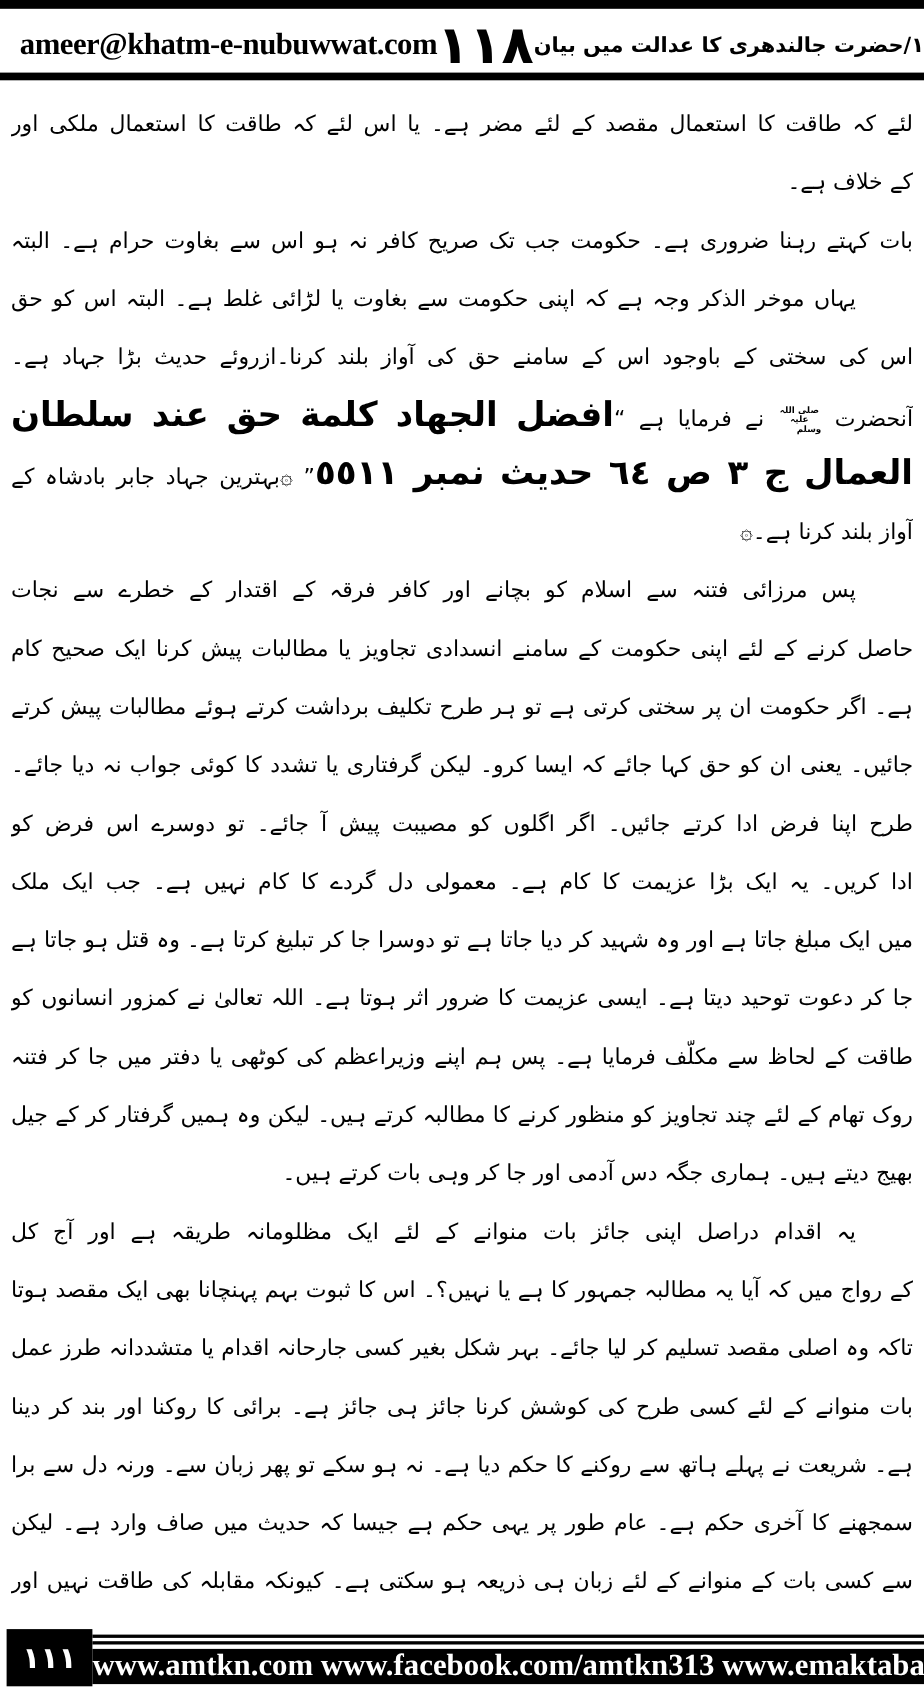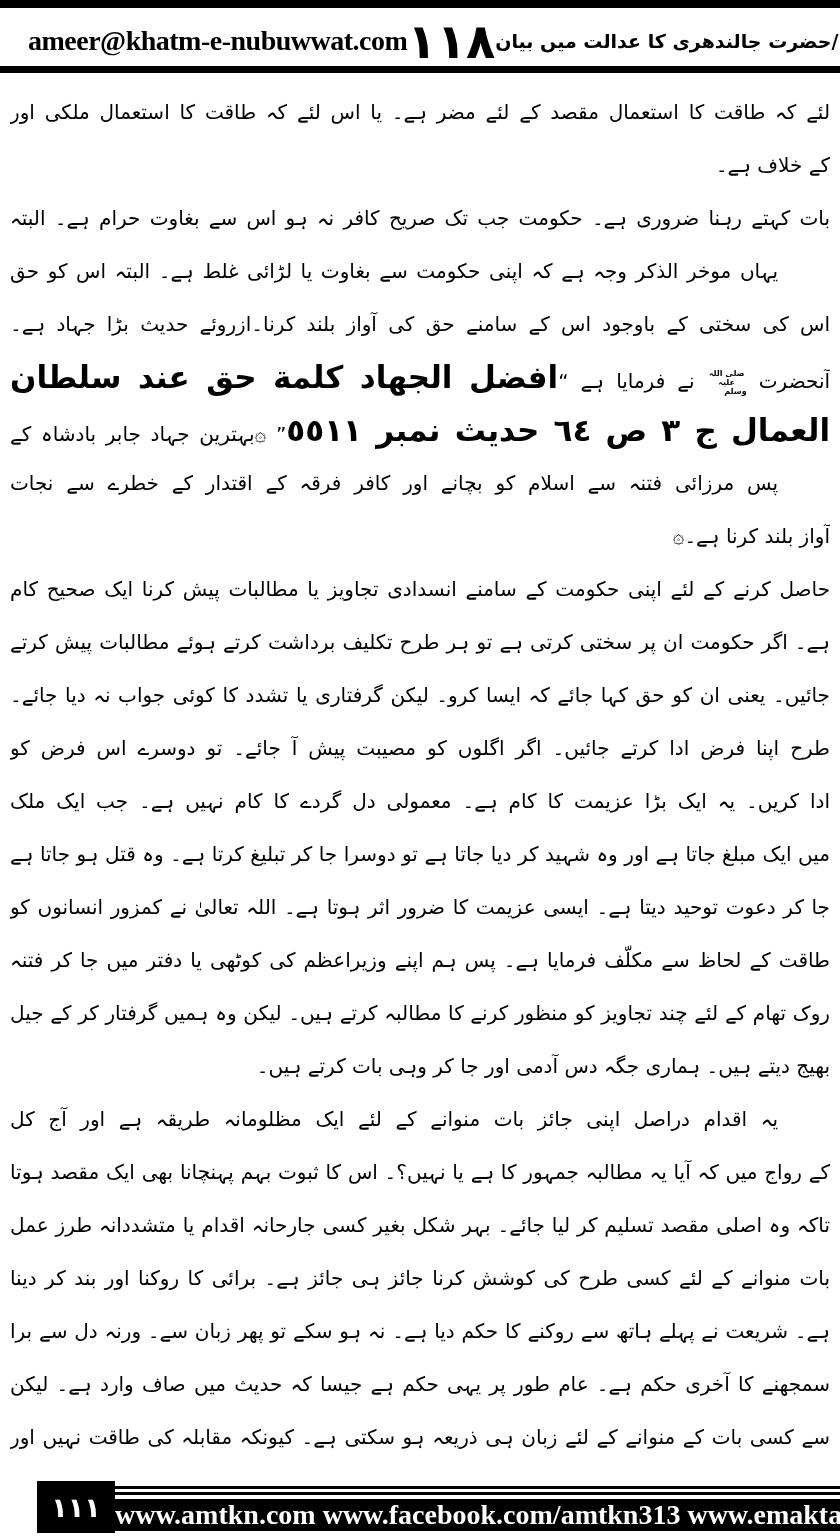--- a/index.html
+++ b/index.html
@@ -2,21 +2,21 @@
 <html lang="ur"><head>
 <meta charset="utf-8">
 <style>
   html,body{margin:0;padding:0;background:#e8e8e8;}
   .page{
     position:relative;width:840px;height:1540px;background:#ffffff;
     overflow:hidden;color:#000;font-family:"DejaVu Sans",sans-serif;
   }
   .top-bar{position:absolute;top:0;left:0;width:840px;height:8px;background:#000;}
   .header-row{
-    position:absolute;top:18px;left:28px;right:8px;height:46px;
+    position:absolute;top:18px;left:18px;right:8px;height:46px;
     display:flex;align-items:center;justify-content:flex-start;
   }
   .email{
     font-family:"Liberation Serif",serif;font-weight:bold;font-size:28px;
     letter-spacing:-0.5px;white-space:nowrap;
   }
   .page-num{
     font-size:48px;font-weight:bold;direction:rtl;line-height:1;
     font-family:"DejaVu Sans",sans-serif;
   }
@@ -33,21 +33,21 @@
     height:53px;line-height:53px;font-size:20px;
     text-align:justify;text-align-last:justify;overflow:hidden;
   }
   .line.ind{padding-right:52px;}
   .line.end{text-align-last:right;}
   .line .a{font-weight:bold;font-size:31px;}
   .line .saw{
     display:inline-block;width:40px;font-size:8px;line-height:9px;
     text-align:center;vertical-align:middle;white-space:normal;font-weight:bold;
   }
-  .footer{position:absolute;left:37px;right:4px;top:1481px;height:52px;display:flex;}
+  .footer{position:absolute;left:6px;right:4px;top:1481px;height:52px;display:flex;}
   .f-box{
     width:78px;height:52px;background:#000;color:#fff;flex:0 0 auto;
     display:flex;align-items:center;justify-content:center;
     font-size:27px;font-weight:bold;direction:rtl;
   }
   .f-right{flex:1;display:flex;flex-direction:column;padding-top:5px;}
   .f-thin{height:3px;background:#000;margin-bottom:3px;}
   .f-bar{
     height:32px;background:#000;color:#fff;margin-top:1px;
     display:flex;align-items:center;justify-content:center;
@@ -71,22 +71,22 @@
   <div class="header-rule"></div>
 
   <div class="body-text">
       <div class="line"><span class="u">لئے کہ طاقت کا استعمال مقصد کے لئے مضر ہے۔ یا اس لئے کہ طاقت کا استعمال ملکی اور سیاسی مفاد</span></div>
       <div class="line end"><span class="u">کے خلاف ہے۔</span></div>
       <div class="line"><span class="u">بات کہتے رہنا ضروری ہے۔ حکومت جب تک صریح کافر نہ ہو اس سے بغاوت حرام ہے۔ البتہ</span></div>
       <div class="line ind"><span class="u">یہاں موخر الذکر وجہ ہے کہ اپنی حکومت سے بغاوت یا لڑائی غلط ہے۔ البتہ اس کو حق</span></div>
       <div class="line"><span class="u">اس کی سختی کے باوجود اس کے سامنے حق کی آواز بلند کرنا۔ازروئے حدیث بڑا جہاد ہے۔</span></div>
       <div class="line"><span class="u">آنحضرت </span><span class="saw">صلی اللہ علیہ وسلم</span><span class="u"> نے فرمایا ہے “</span><span class="a">افضل الجهاد كلمة حق عند سلطان الجائر۔ كنز</span></div>
       <div class="line"><span class="a">العمال ج ٣ ص ٦٤ حدیث نمبر ٥٥١١</span><span class="u">” ۞بہترین جہاد جابر بادشاہ کے سامنے حق کی</span></div>
+      <div class="line end"><span class="u">آواز بلند کرنا ہے۔۞</span></div>
       <div class="line ind"><span class="u">پس مرزائی فتنہ سے اسلام کو بچانے اور کافر فرقہ کے اقتدار کے خطرے سے نجات</span></div>
-      <div class="line end"><span class="u">آواز بلند کرنا ہے۔۞</span></div>
       <div class="line"><span class="u">حاصل کرنے کے لئے اپنی حکومت کے سامنے انسدادی تجاویز یا مطالبات پیش کرنا ایک صحیح کام</span></div>
       <div class="line"><span class="u">ہے۔ اگر حکومت ان پر سختی کرتی ہے تو ہر طرح تکلیف برداشت کرتے ہوئے مطالبات پیش کرتے</span></div>
       <div class="line"><span class="u">جائیں۔ یعنی ان کو حق کہا جائے کہ ایسا کرو۔ لیکن گرفتاری یا تشدد کا کوئی جواب نہ دیا جائے۔ اسی</span></div>
       <div class="line"><span class="u">طرح اپنا فرض ادا کرتے جائیں۔ اگر اگلوں کو مصیبت پیش آ جائے۔ تو دوسرے اس فرض کو</span></div>
       <div class="line"><span class="u">ادا کریں۔ یہ ایک بڑا عزیمت کا کام ہے۔ معمولی دل گردے کا کام نہیں ہے۔ جب ایک ملک</span></div>
       <div class="line"><span class="u">میں ایک مبلغ جاتا ہے اور وہ شہید کر دیا جاتا ہے تو دوسرا جا کر تبلیغ کرتا ہے۔ وہ قتل ہو جاتا ہے تو تیسرا</span></div>
       <div class="line"><span class="u">جا کر دعوت توحید دیتا ہے۔ ایسی عزیمت کا ضرور اثر ہوتا ہے۔ اللہ تعالیٰ نے کمزور انسانوں کو ان کی</span></div>
       <div class="line"><span class="u">طاقت کے لحاظ سے مکلّف فرمایا ہے۔ پس ہم اپنے وزیراعظم کی کوٹھی یا دفتر میں جا کر فتنہ ارتداد کی</span></div>
       <div class="line"><span class="u">روک تھام کے لئے چند تجاویز کو منظور کرنے کا مطالبہ کرتے ہیں۔ لیکن وہ ہمیں گرفتار کر کے جیل</span></div>
       <div class="line end"><span class="u">بھیج دیتے ہیں۔ ہماری جگہ دس آدمی اور جا کر وہی بات کرتے ہیں۔</span></div>

